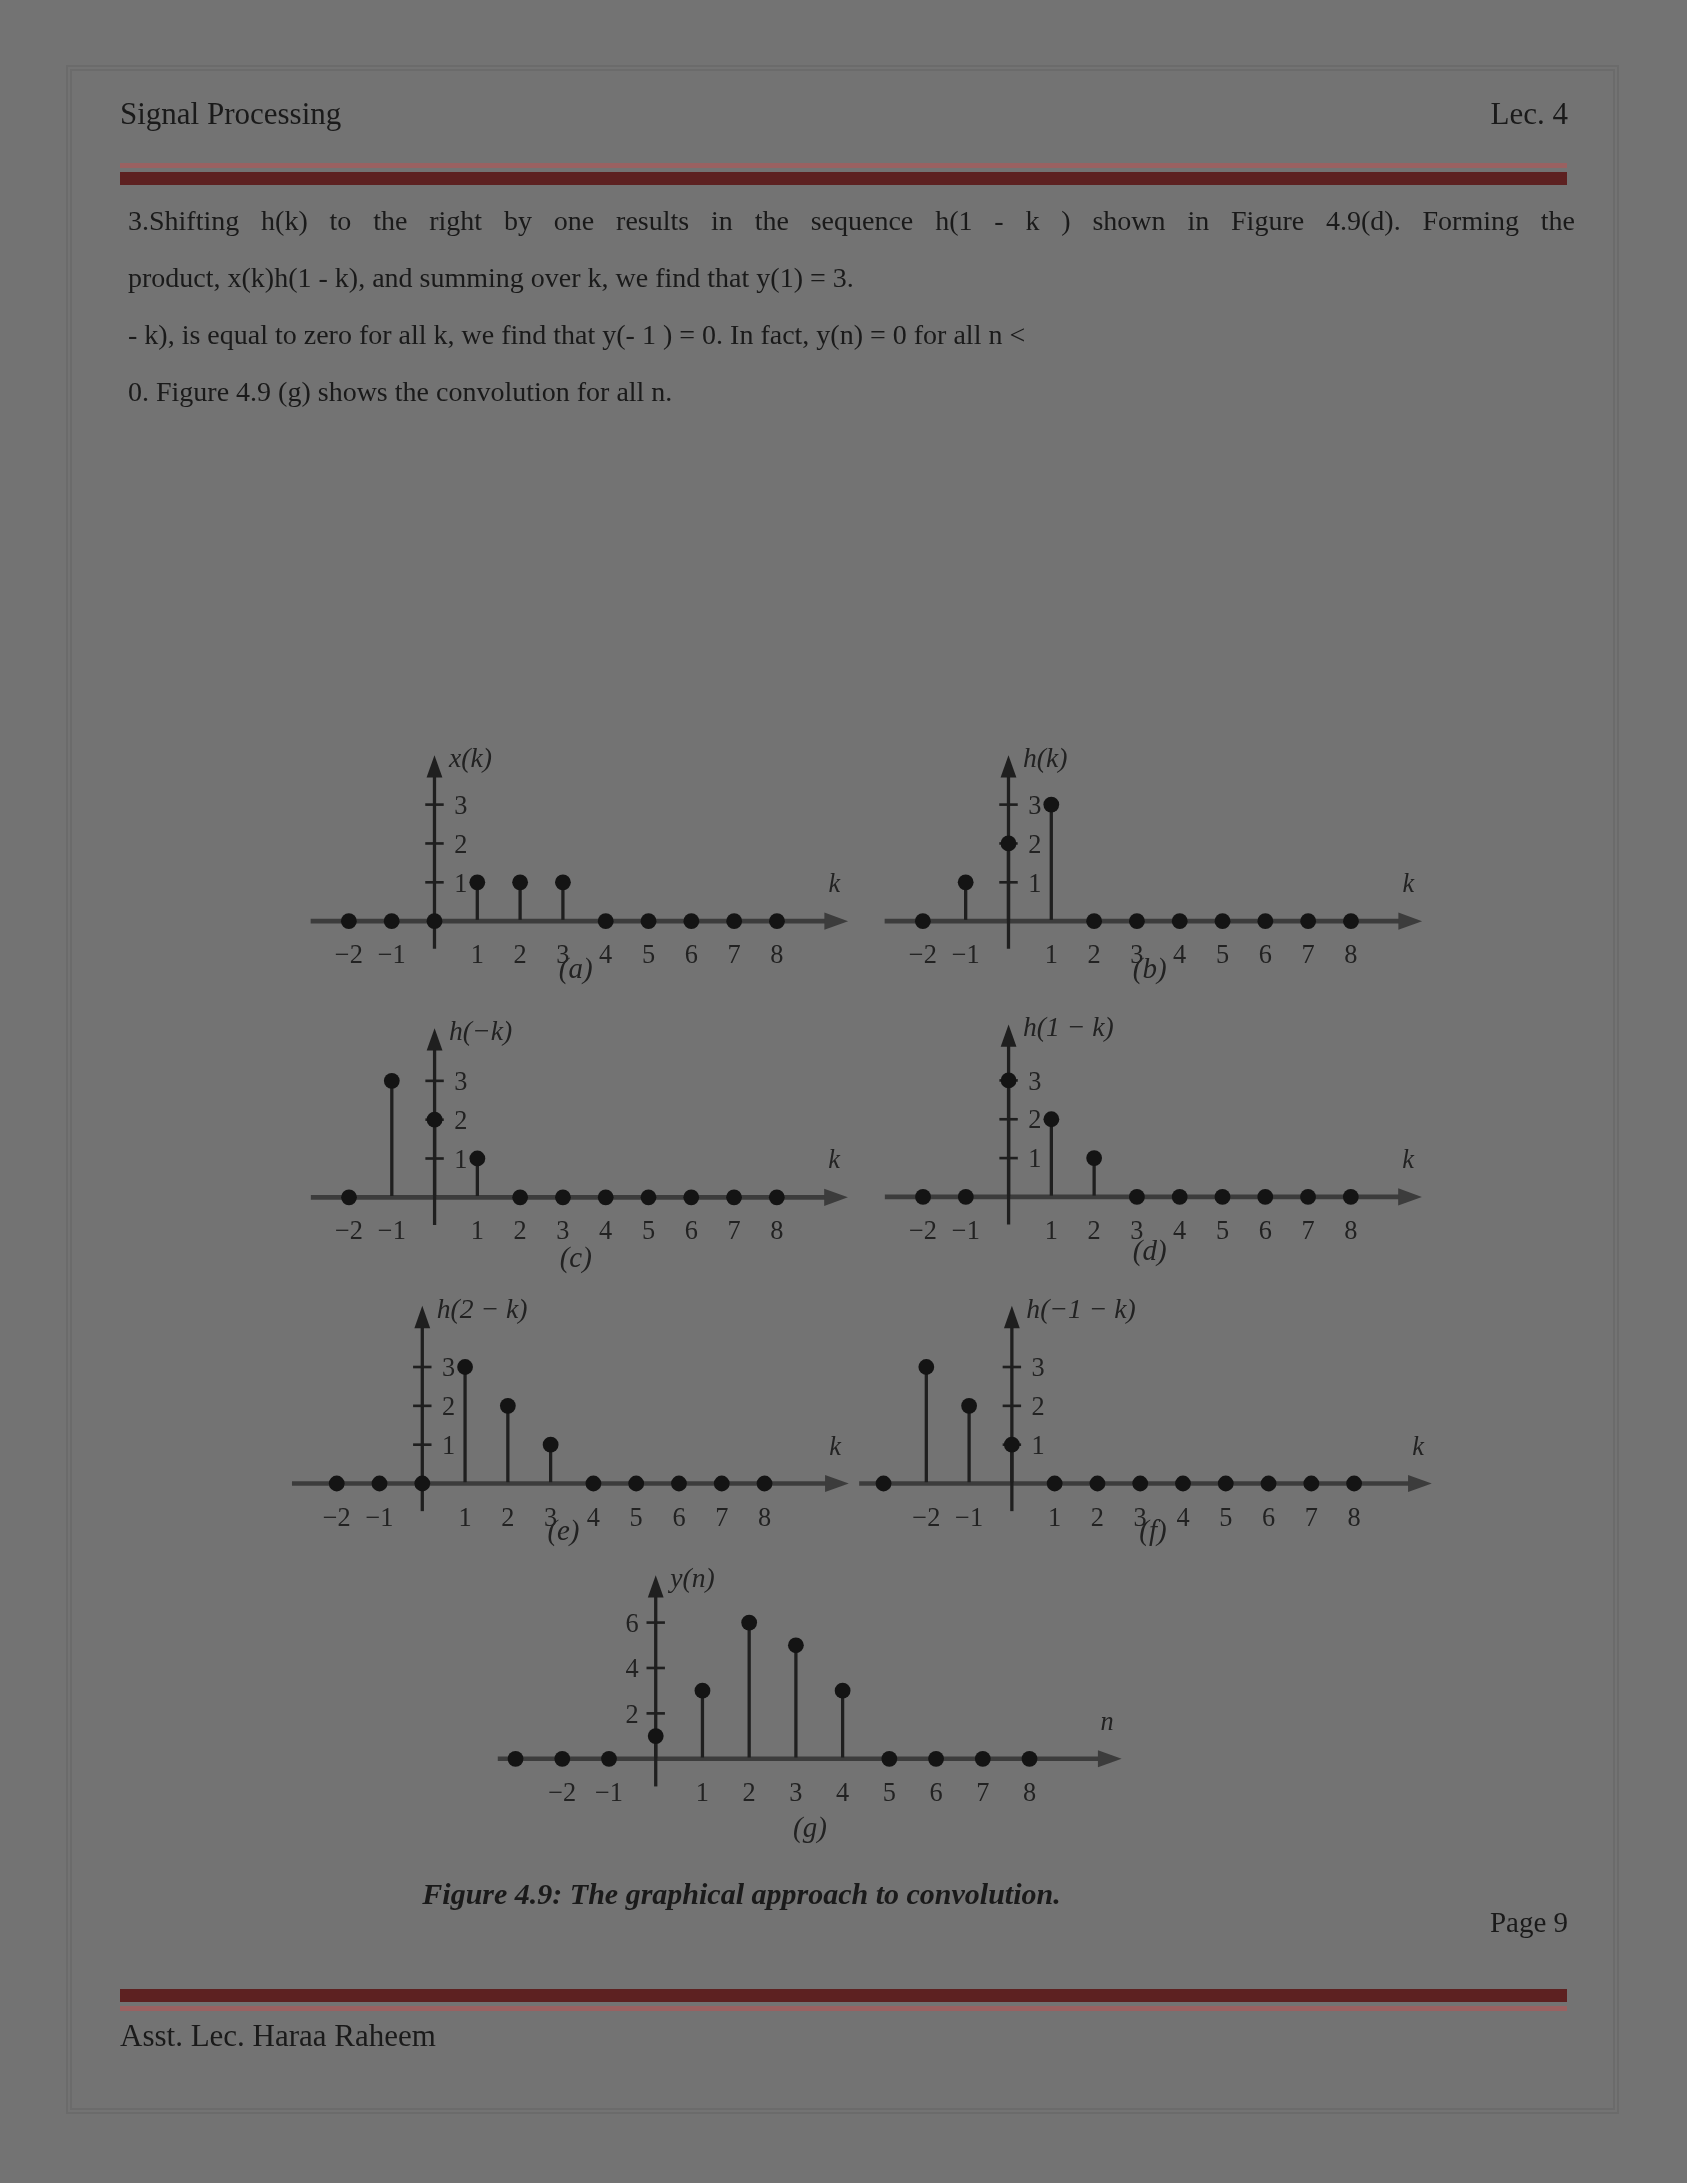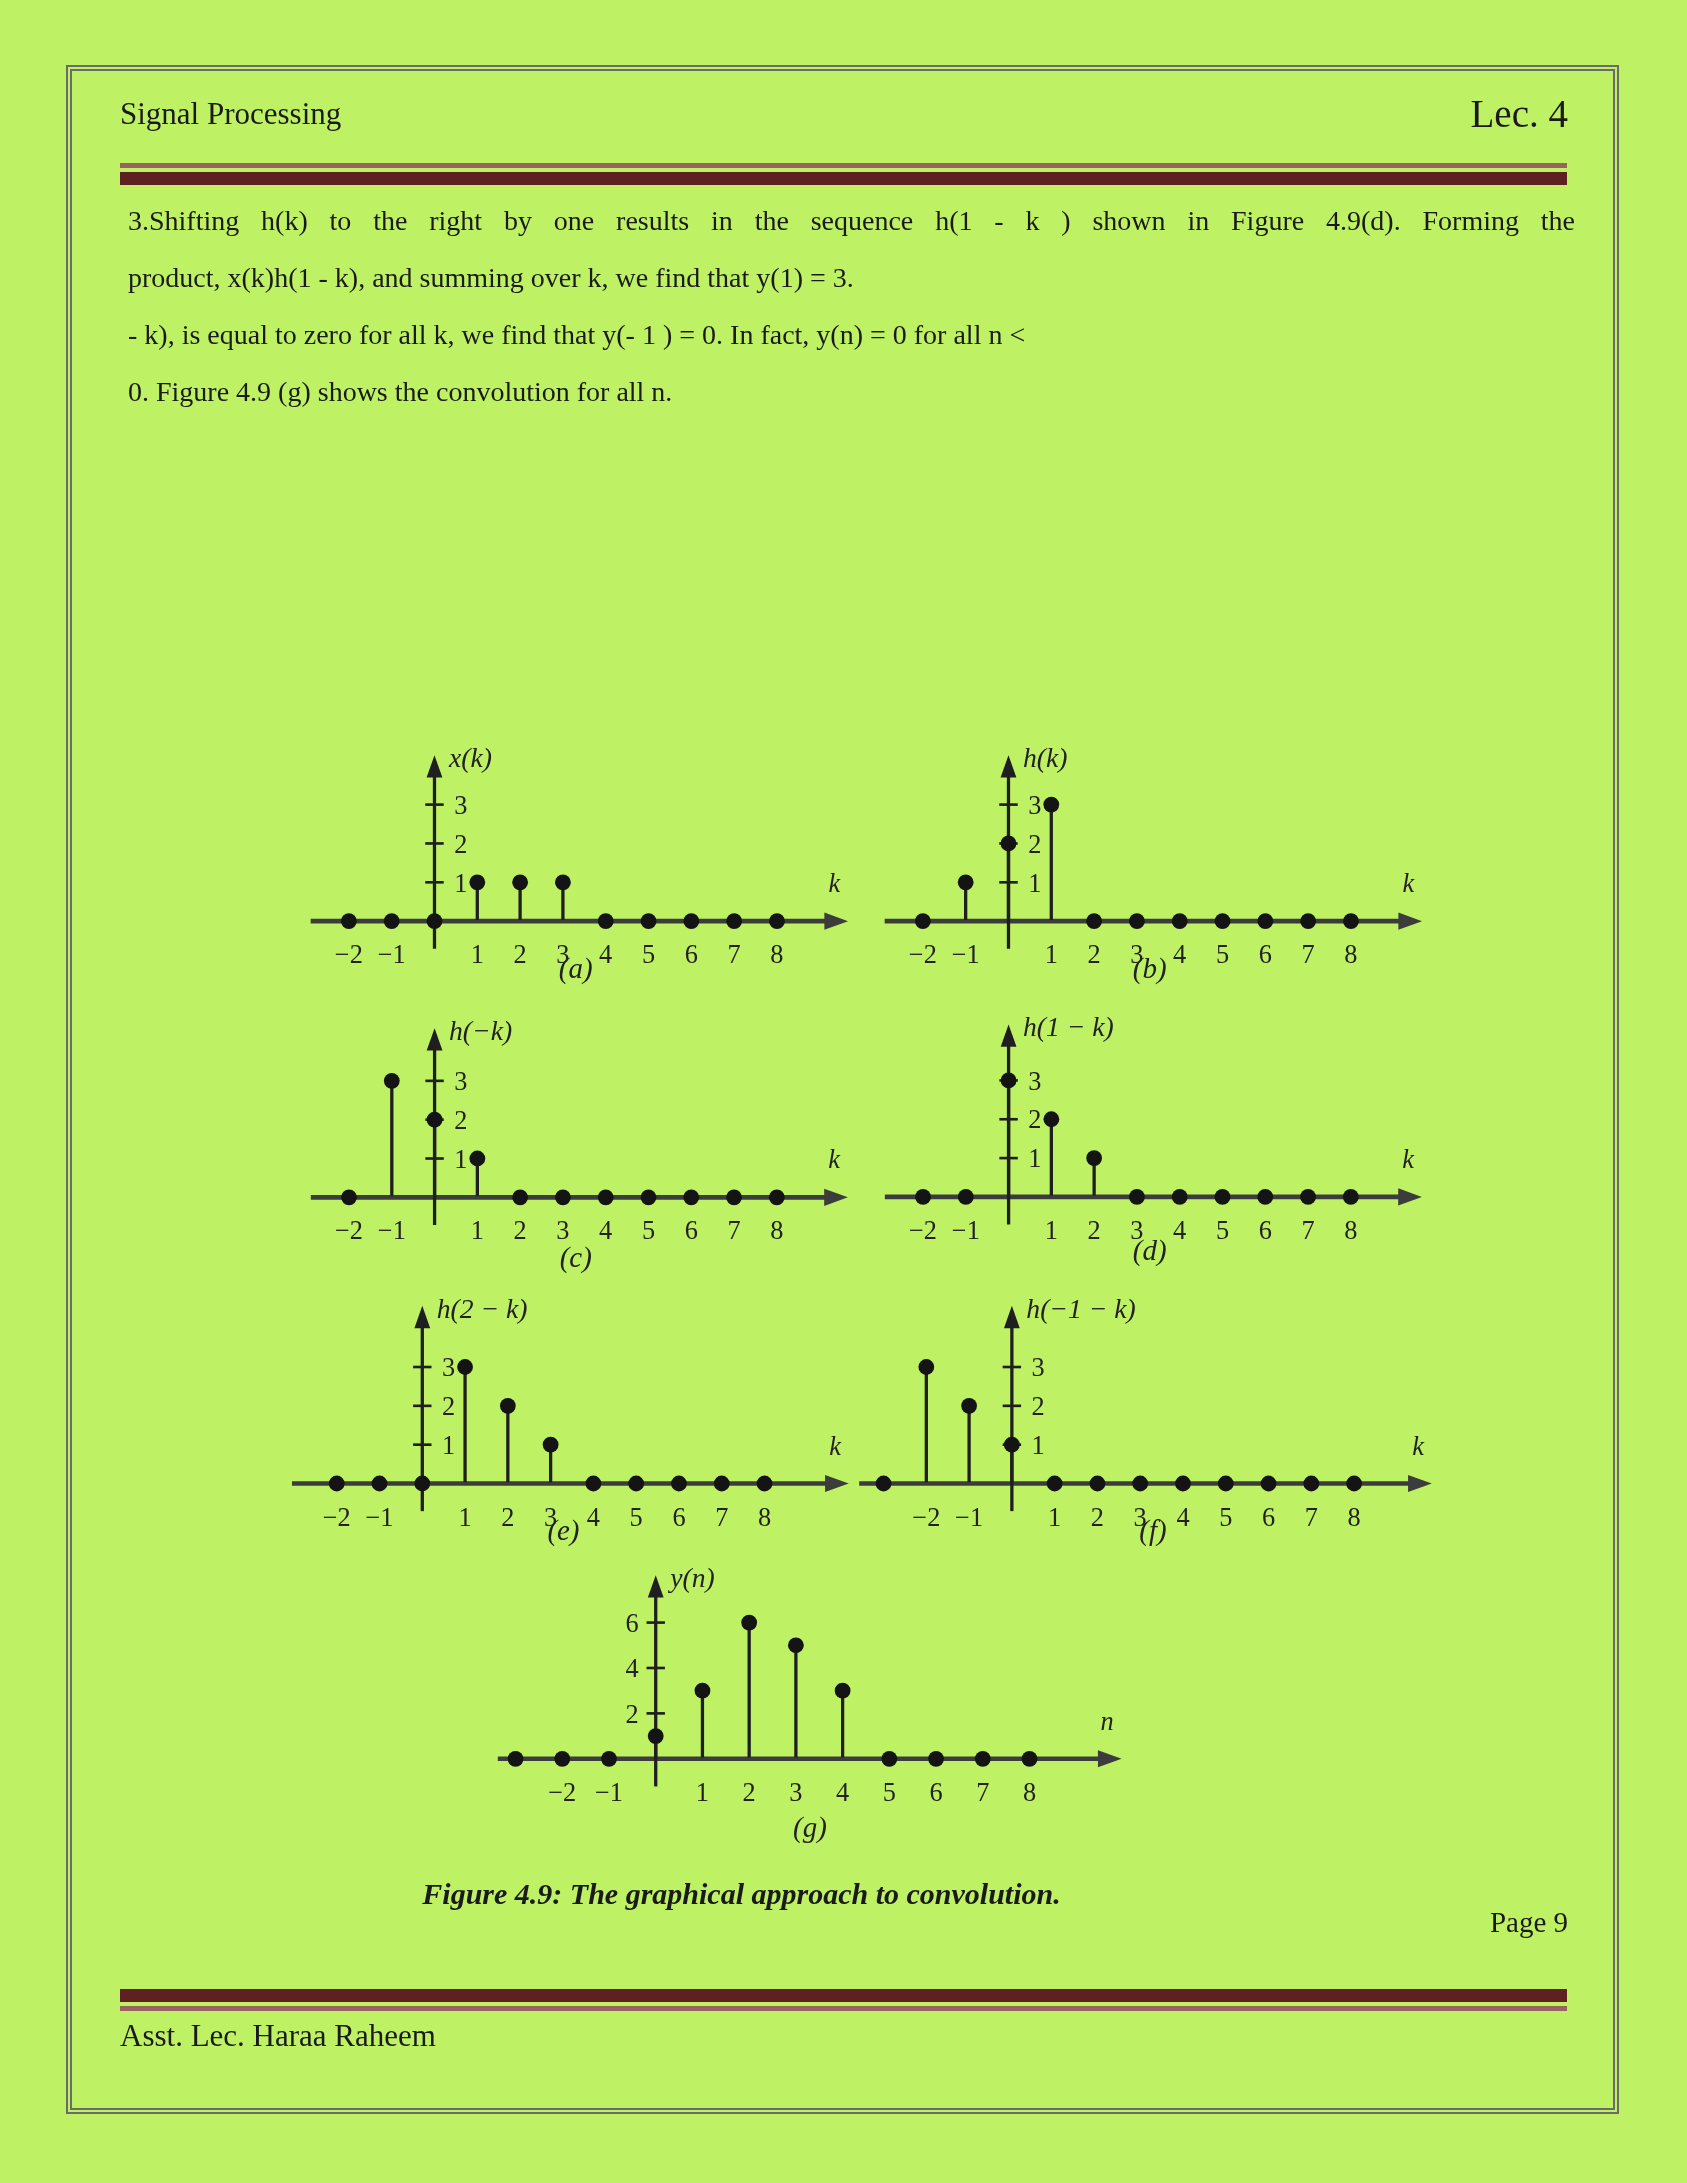--- a/index.html
+++ b/index.html
@@ -1,22 +1,22 @@
 <!DOCTYPE html>
 <html style="font-size:10.5px"><head>
 <meta charset="utf-8">
 <style>
   html,body{margin:0;padding:0;}
   body{width:1687px;height:2183px;background:#ffffff;}
   .page{position:relative;width:1687px;height:2183px;overflow:hidden;
-        font-family:"Liberation Serif","DejaVu Serif",serif;color:#1a1a1a;background:#bef264;}
+        font-family:"Liberation Serif","DejaVu Serif",serif;color:#1a1a1a;background:#737373;}
   .frame{position:absolute;left:66px;top:65px;width:1553px;height:2049px;
          border:6px double #6b6b6b;box-sizing:border-box;}
   .hdr-left{position:absolute;left:120px;top:94px;font-size:31px;line-height:40px;}
-  .hdr-right{position:absolute;right:119px;top:94px;font-size:39px;line-height:40px;}
+  .hdr-right{position:absolute;right:119px;top:94px;font-size:31px;line-height:40px;}
   .rule{position:absolute;left:120px;width:1447px;}
   .header-rule{top:163px;}
   .header-rule .thin{height:4.6px;}
   .header-rule .thick{height:13px;margin-top:4px;}
   .footer-rule{top:1989px;}
   .footer-rule .thick{height:13px;}
   .footer-rule .thin{height:4.6px;margin-top:4px;}
   .body-lines{position:absolute;left:128px;top:192px;width:1447px;}
   .bline{font-size:28px;line-height:57px;min-height:57px;text-align:justify;}
   .bline.full{text-align-last:justify;}

